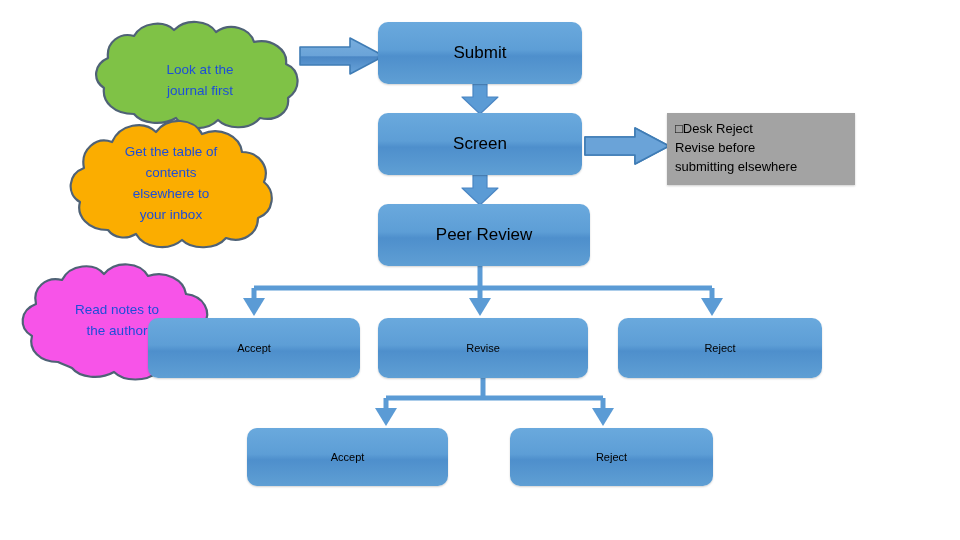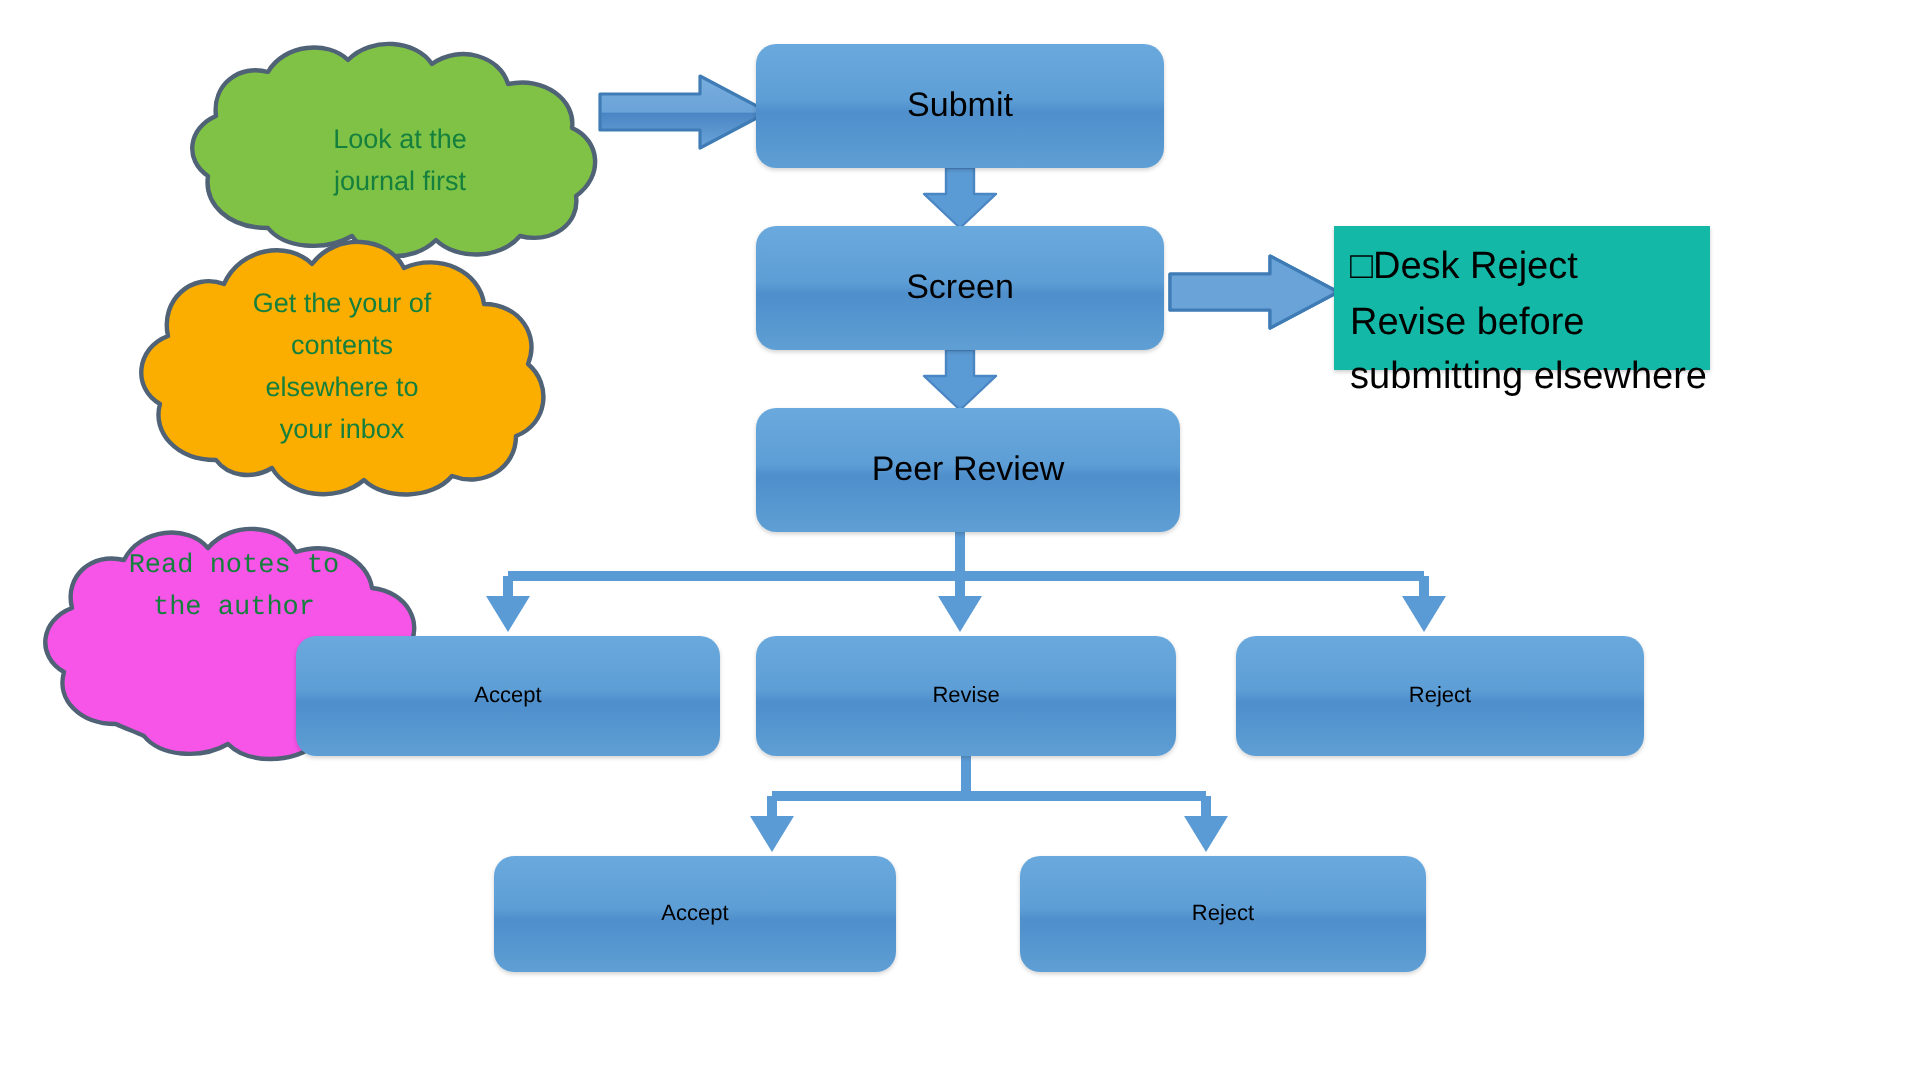--- a/index.html
+++ b/index.html
@@ -29,40 +29,40 @@
     line-height: 1.1;
     text-align: center;
     box-shadow: 0 1px 2px rgba(0,0,0,0.18);
   }
   .pbox.small { font-size: 11px; }
 
   
   .graybox {
     position: absolute;
     box-sizing: border-box;
-    background: #14b8a6;
+    background: #a3a3a3;
     color: #000000;
-    font-size: 19px;
+    font-size: 13px;
     line-height: 1.45;
     padding: 7px 0 0 8px;
     text-align: left;
     box-shadow: 0 1px 2px rgba(0,0,0,0.2);
   }
   .graybox .ln { display: block; white-space: pre; }
 
   
   .cloud {
     position: absolute;
   }
   .cloud svg { display: block; width: 100%; height: 100%; }
   .cloud .ctext {
     position: absolute;
     left: 0; right: 0;
     text-align: center;
-    color: #15803d;
+    color: #1d4ed8;
     font-size: 13.5px;
     line-height: 1.55;
     pointer-events: none;
   }
   .cloud .ctext span { display: block; }
 
   
   .conn { position: absolute; }
   .conn svg { display: block; width: 100%; height: 100%; overflow: visible; }
 </style>
@@ -85,35 +85,35 @@
   </div>
 
   <div class="cloud" style="left:64px; top:108px; width:214px; height:144px; z-index:4;">
     <svg viewBox="0 0 214 144" preserveAspectRatio="none">
       <path d="M44,122 C24,122 12,108 16,94 C2,86 4,66 20,60 C16,42 32,28 48,34
                C56,16 80,12 92,24 C104,8 130,10 138,26 C156,18 176,28 178,44
                C196,44 206,60 200,74 C212,84 210,104 194,110 C194,126 178,136 162,130
                C152,142 128,142 118,132 C104,144 80,140 72,126 C62,132 50,130 44,122 Z" fill="#fbad00" stroke="#4f6276" stroke-width="2.2" stroke-linejoin="round"></path>
     </svg>
     <div class="ctext" style="top:34px;">
-      <span>Get the your of</span>
+      <span>Get the table of</span>
       <span>contents</span>
       <span>elsewhere to</span>
       <span>your inbox</span>
     </div>
   </div>
 
   <div class="cloud" style="left:18px; top:256px; width:198px; height:126px; z-index:5;">
     <svg viewBox="0 0 198 126" preserveAspectRatio="none">
       <path d="M40,106 C22,106 10,94 14,80 C0,72 2,54 18,48 C14,32 28,20 44,24
                C52,8 76,6 86,18 C98,4 122,6 130,20 C148,14 166,24 168,38
                C186,40 194,56 186,68 C196,80 188,98 172,100 C170,114 154,122 140,116
                C128,126 106,126 96,116 C82,124 62,122 54,112 C50,110 44,108 40,106 Z" fill="#f754e8" stroke="#4f6276" stroke-width="2.2" stroke-linejoin="round"></path>
     </svg>
-    <div class="ctext" style="top:18px;font-family:Liberation Mono, monospace;">
+    <div class="ctext" style="top:44px;">
       <span>Read notes to</span>
       <span>the author</span>
     </div>
   </div>
 
   <div class="conn" style="left:300px; top:38px; width:84px; height:36px; z-index:2;">
     <svg viewBox="0 0 84 36">
       <defs>
         <linearGradient id="ag1" x1="0" y1="0" x2="0" y2="1">
           <stop offset="0%" stop-color="#79aede"></stop>

